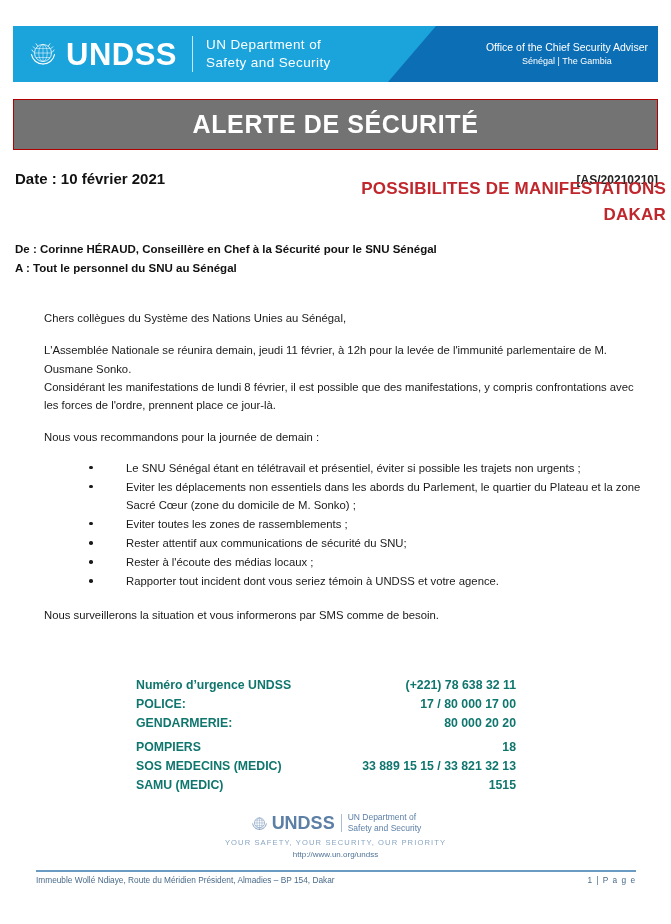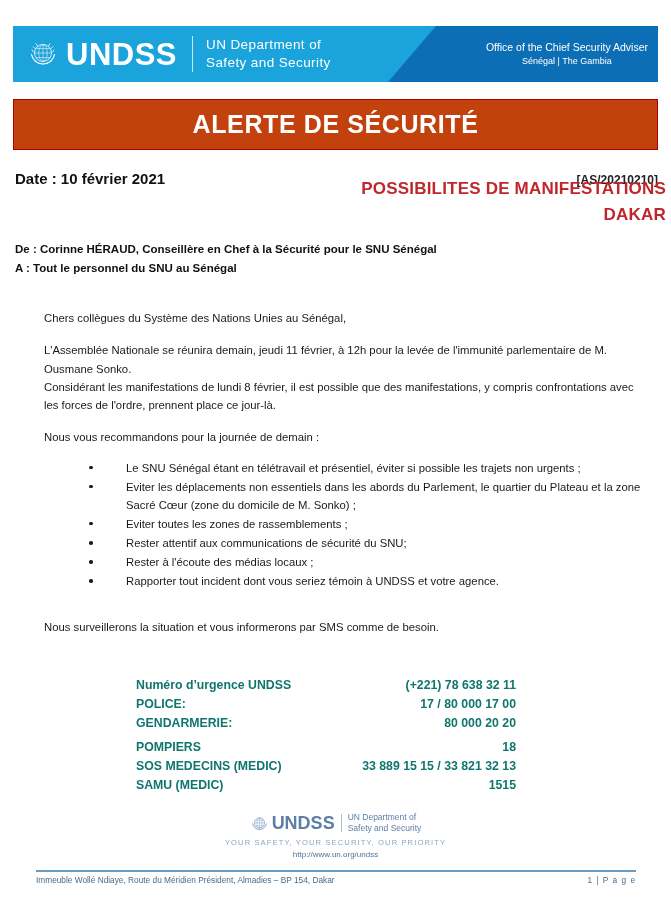--- a/index.html
+++ b/index.html
@@ -80,21 +80,21 @@
   .hdr-office { font-size: 10.5px; line-height: 1.3; }
   .hdr-country { font-size: 9px; line-height: 1.4; }
 
   
   .alert-banner {
     position: absolute;
     left: 13px;
     top: 99px;
     width: 645px;
     height: 51px;
-    background: #c2410c;
+    background: #737373;
     border: 1px solid #b00000;
     box-sizing: border-box;
     display: flex;
     align-items: center;
     justify-content: center;
   }
   .alert-banner-text {
     color: #ffffff;
     font-size: 25px;
     font-weight: bold;
@@ -167,21 +167,21 @@
   .bullets li::before {
     content: "";
     position: absolute;
     left: 45px;
     top: 7px;
     width: 3.5px;
     height: 3.5px;
     background: #1a1a1a;
     border-radius: 50%;
   }
-  .closing { margin-top: 28px; }
+  .closing { margin-top: 16px; }
 
   
   .contacts {
     position: absolute;
     left: 136px;
     top: 676px;
     width: 380px;
     color: #0f766e;
     font-size: 12.3px;
     font-weight: bold;

